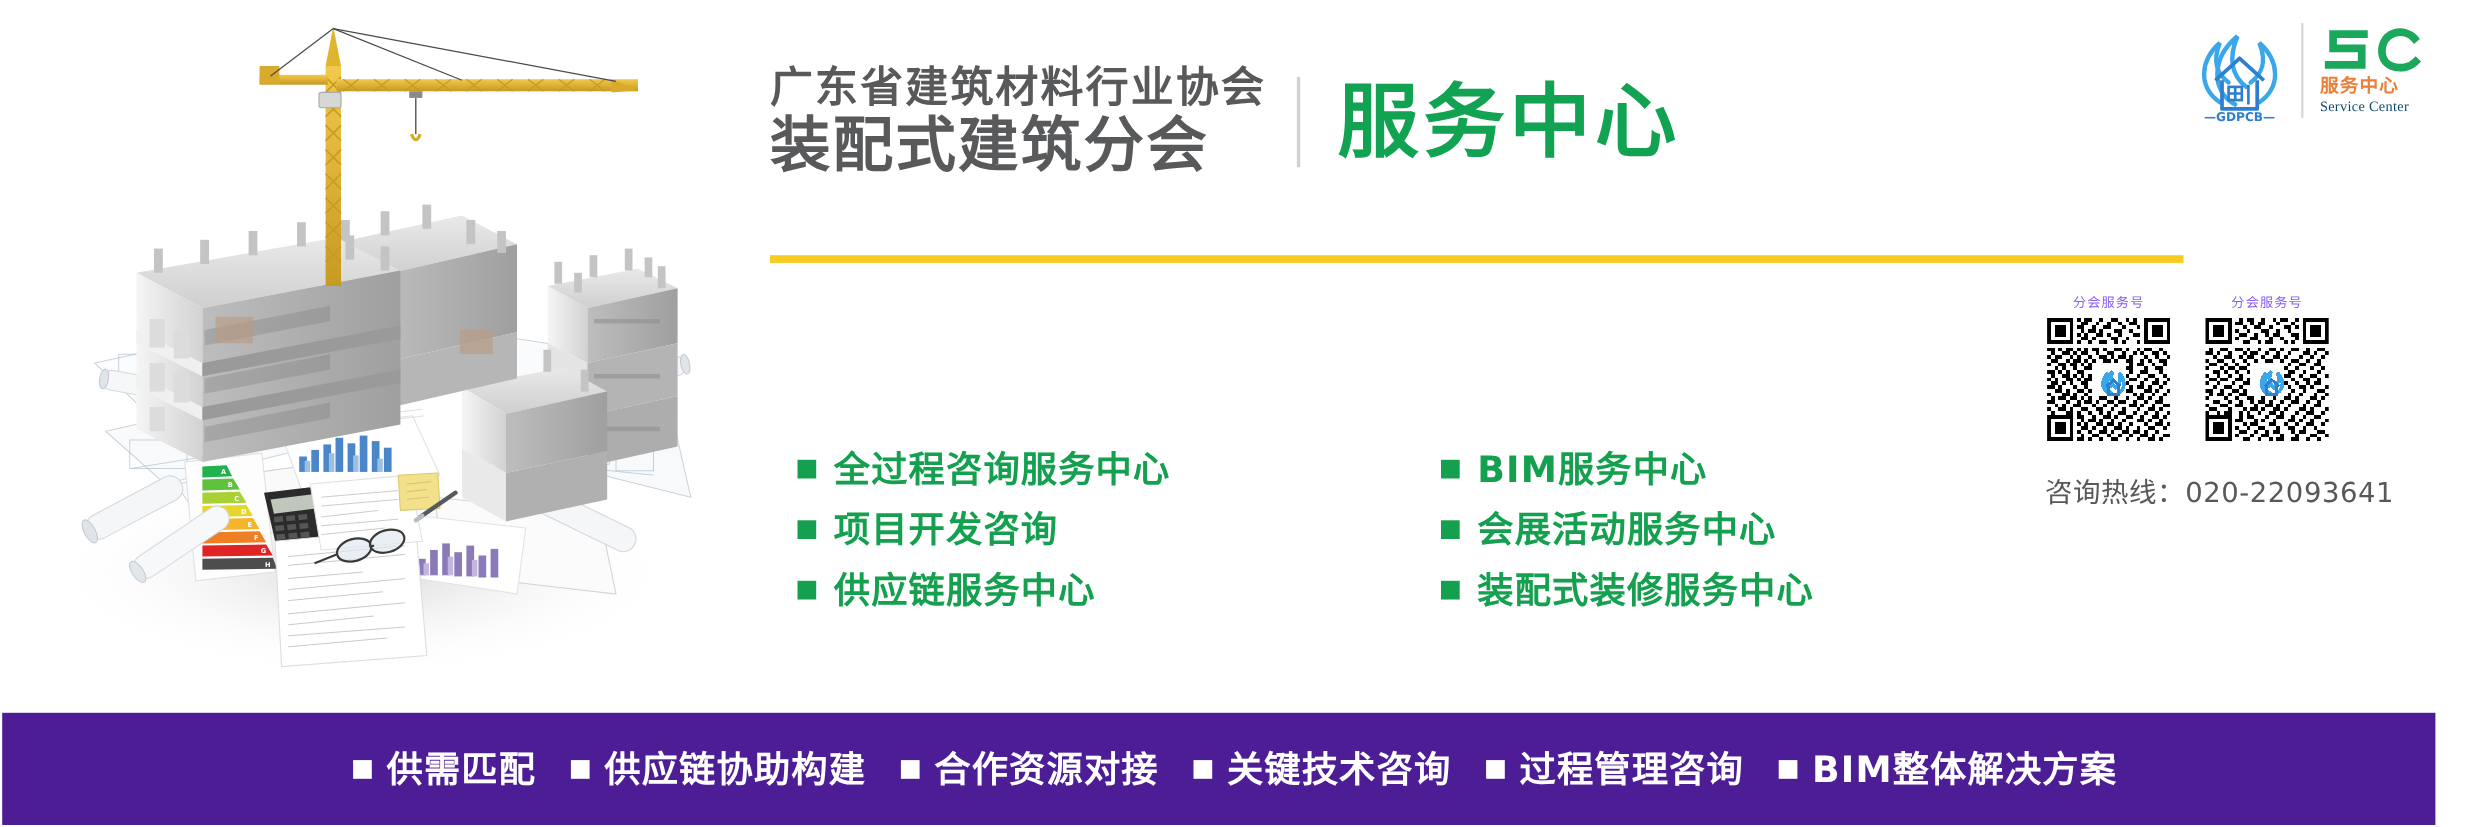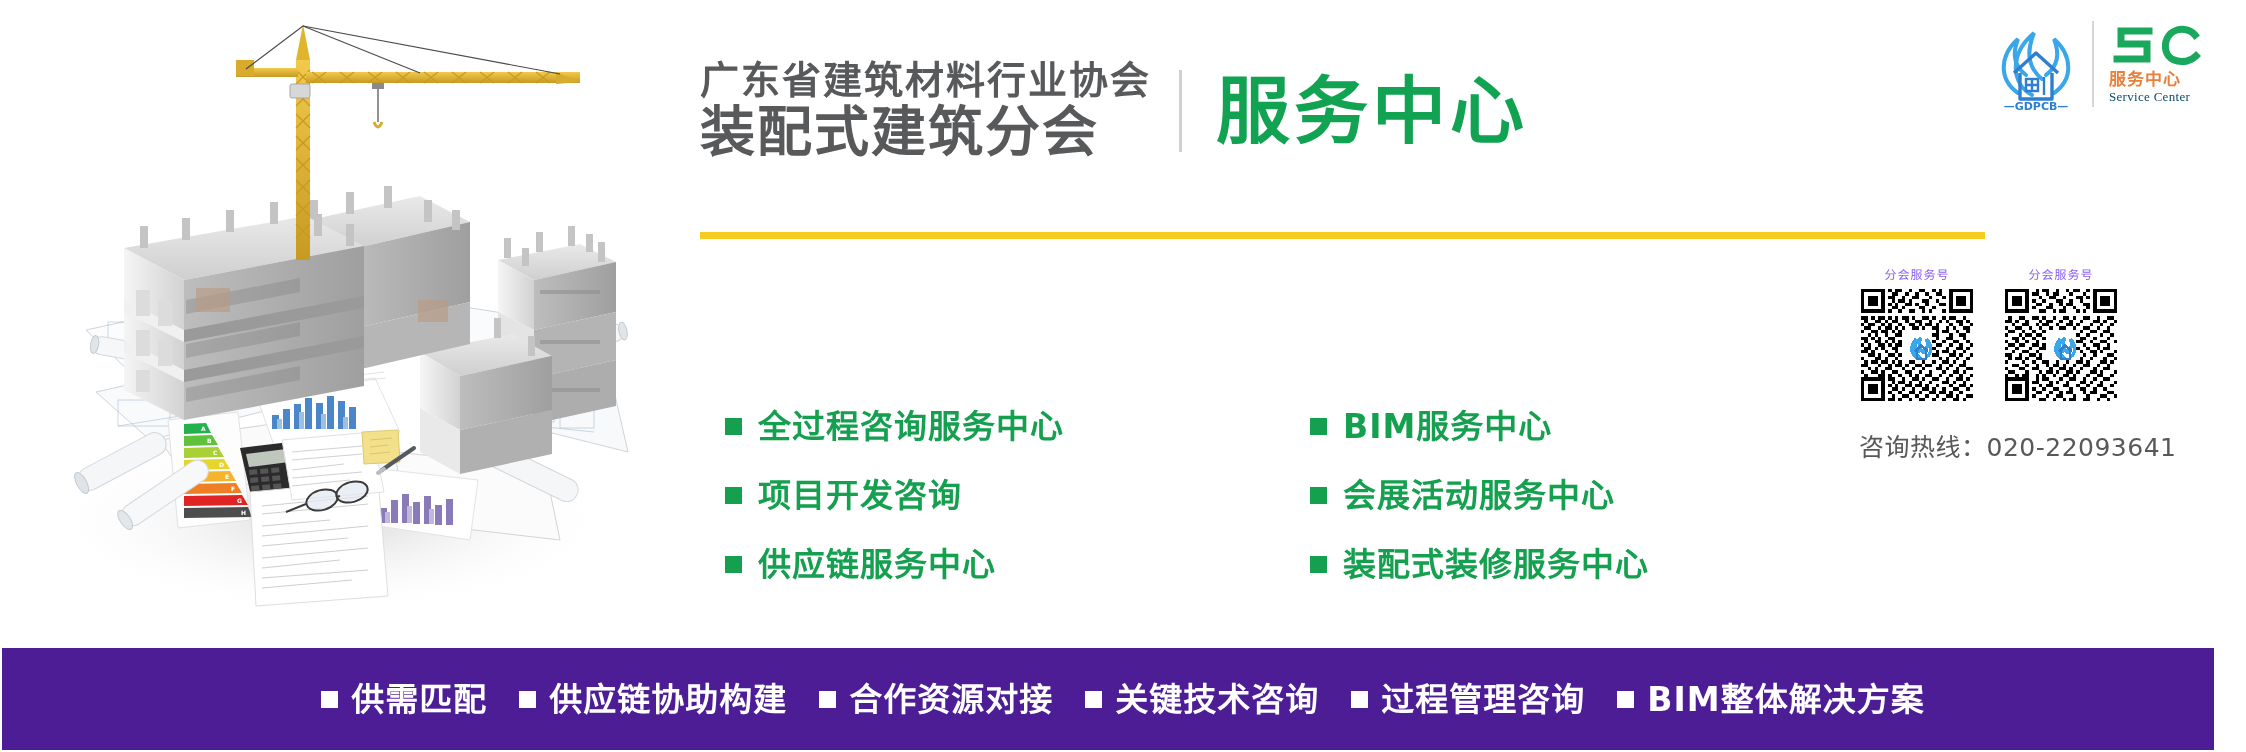--- a/index.html
+++ b/index.html
@@ -43,21 +43,21 @@
   
   .tagline{
     position:absolute; left:700px; top:258px; width:1300px;
     font-family:"DejaVu Sans","Liberation Sans",sans-serif;
     font-size:64px; font-weight:bold; color:#313b62;
     letter-spacing:2px; white-space:nowrap; line-height:1.18;
   }
 
   
   .svc-cols{ position:absolute; left:725px; top:410px; width:1100px; display:flex; }
-  .svc-col{ display:flex; flex-direction:column; gap:36px; }
+  .svc-col{ display:flex; flex-direction:column; gap:22px; }
   .svc-col.col-a{ width:585px; }
   .svc-col.col-b{ width:515px;text-align:center; }
   .svc-item{ display:flex; align-items:center; gap:16px; white-space:nowrap; }
   .svc-bullet{ width:17px; height:17px; background:#14a04f; flex:0 0 auto; }
   .svc-label{
     font-family:"DejaVu Sans","Liberation Sans",sans-serif;
     font-size:33px; font-weight:bold; color:#14a04f; letter-spacing:1px; line-height:1;
   }
 
   

